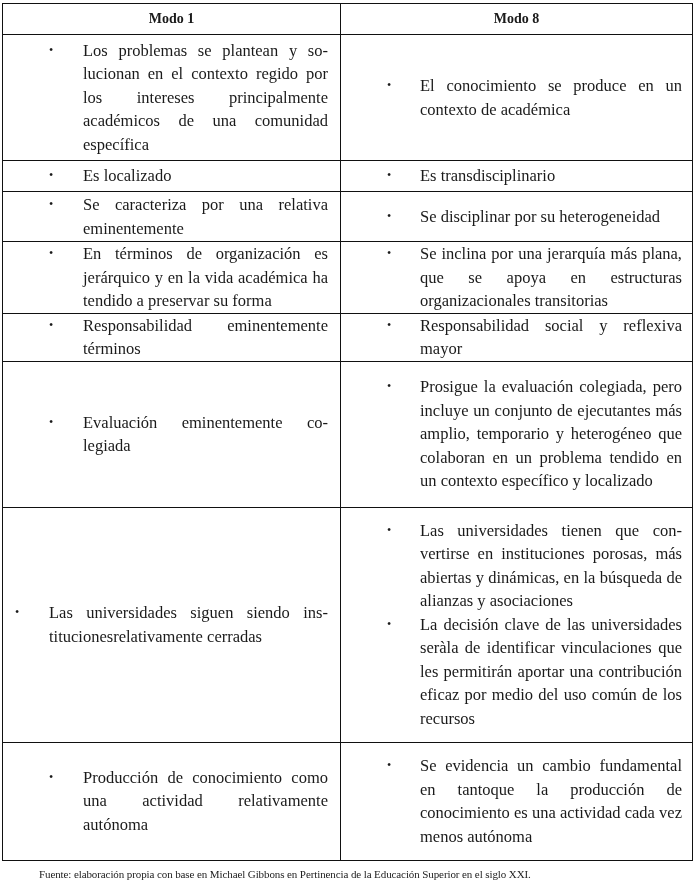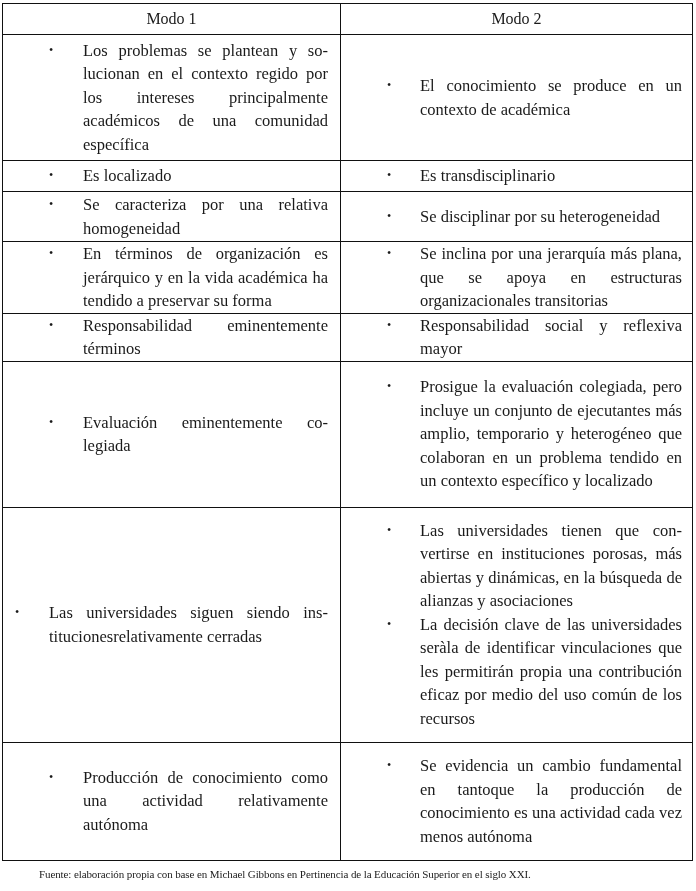--- a/index.html
+++ b/index.html
@@ -14,22 +14,22 @@
     border-collapse: collapse;
     table-layout: fixed;
   }
   table.cmp td, table.cmp th {
     border: 1.5px solid #111;
     vertical-align: middle;
     padding: 0;
   }
   th.hdr {
     height: 30px;
-    font-weight: normal;
-    font-size: 16px;
+    font-weight: bold;
+    font-size: 14px;
     text-align: center;
   }
   col.c1 { width: 338px; }
   col.c2 { width: 352px; }
   ul.blist {
     list-style: none;
     margin: 0; padding: 0;
   }
   ul.blist li {
     position: relative;
@@ -70,21 +70,21 @@
 <body>
 
 <table class="cmp">
   <colgroup>
       <col class="c1">
       <col class="c2">
     </colgroup>
   <thead>
     <tr>
       <th class="hdr">Modo 1</th>
-      <th class="hdr">Modo 2</th>
+      <th class="hdr">Modo 8</th>
     </tr>
   </thead>
   <tbody id="tbody">
       <tr class="r1">
         <td class="left">
           <ul class="blist">
             <li><span class="bullet">•</span><span>Los problemas se plantean y so­lucionan en el contexto regido por los intereses principalmente académicos de una comunidad específica</span></li>
           </ul>
         </td>
         <td class="right">
@@ -101,21 +101,21 @@
         </td>
         <td class="right">
           <ul class="blist">
             <li><span class="bullet">•</span><span>Es transdisciplinario</span></li>
           </ul>
         </td>
       </tr>
       <tr class="r3">
         <td class="left">
           <ul class="blist">
-            <li><span class="bullet">•</span><span>Se caracteriza por una relativa homogeneidad</span></li>
+            <li><span class="bullet">•</span><span>Se caracteriza por una relativa eminentemente</span></li>
           </ul>
         </td>
         <td class="right">
           <ul class="blist">
             <li><span class="bullet">•</span><span>Se disciplinar por su heterogeneidad</span></li>
           </ul>
         </td>
       </tr>
       <tr class="r4">
         <td class="left">
@@ -155,21 +155,21 @@
       </tr>
       <tr class="r7">
         <td class="left wide">
           <ul class="blist">
             <li><span class="bullet">•</span><span>Las universidades siguen siendo ins­titucionesrelativamente cerradas</span></li>
           </ul>
         </td>
         <td class="right">
           <ul class="blist">
             <li><span class="bullet">•</span><span>Las universidades tienen que con­vertirse en instituciones porosas, más abiertas y dinámicas, en la bús­queda de alianzas y asociaciones</span></li>
-            <li><span class="bullet">•</span><span>La decisión clave de las universi­dades seràla de identificar vincula­ciones que les permitirán propia una contribución eficaz por medio del uso común de los recursos</span></li>
+            <li><span class="bullet">•</span><span>La decisión clave de las universi­dades seràla de identificar vincula­ciones que les permitirán aportar una contribución eficaz por medio del uso común de los recursos</span></li>
           </ul>
         </td>
       </tr>
       <tr class="r8">
         <td class="left">
           <ul class="blist">
             <li><span class="bullet">•</span><span>Producción de conocimiento como una actividad relativa­mente autónoma</span></li>
           </ul>
         </td>
         <td class="right">

